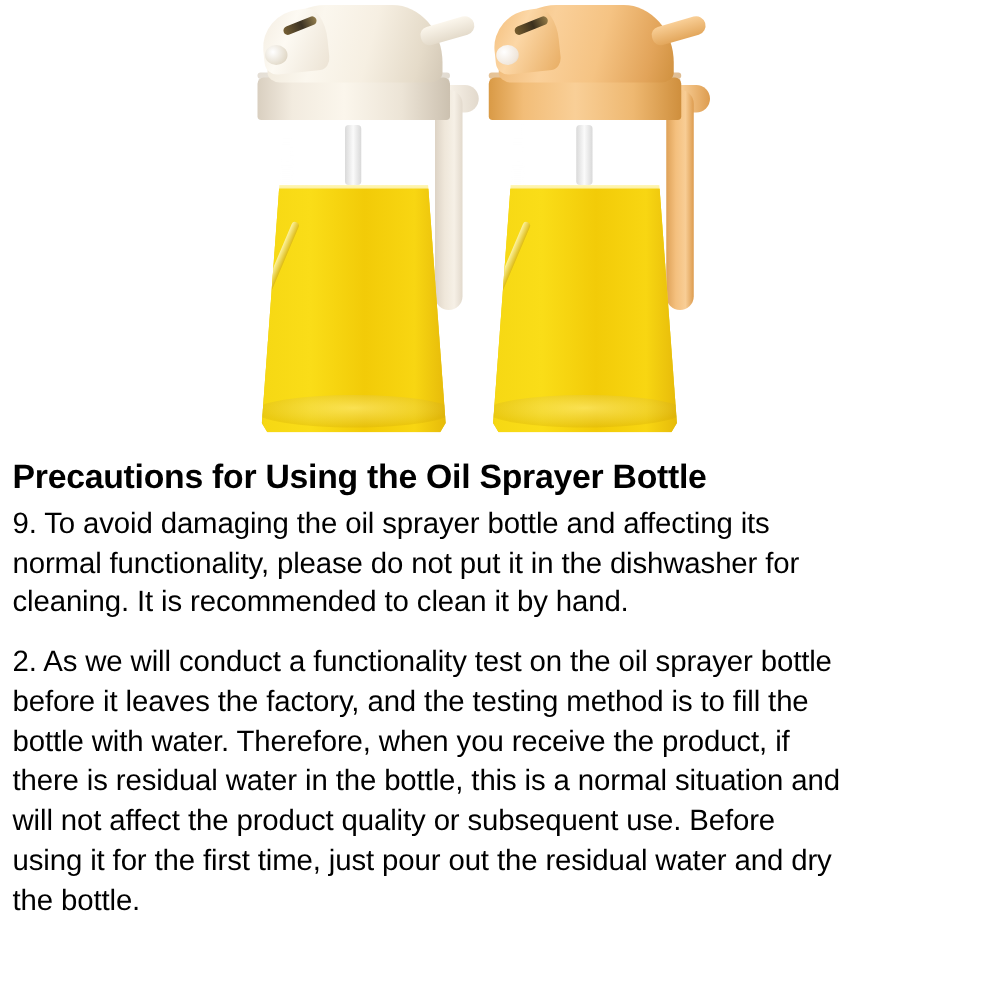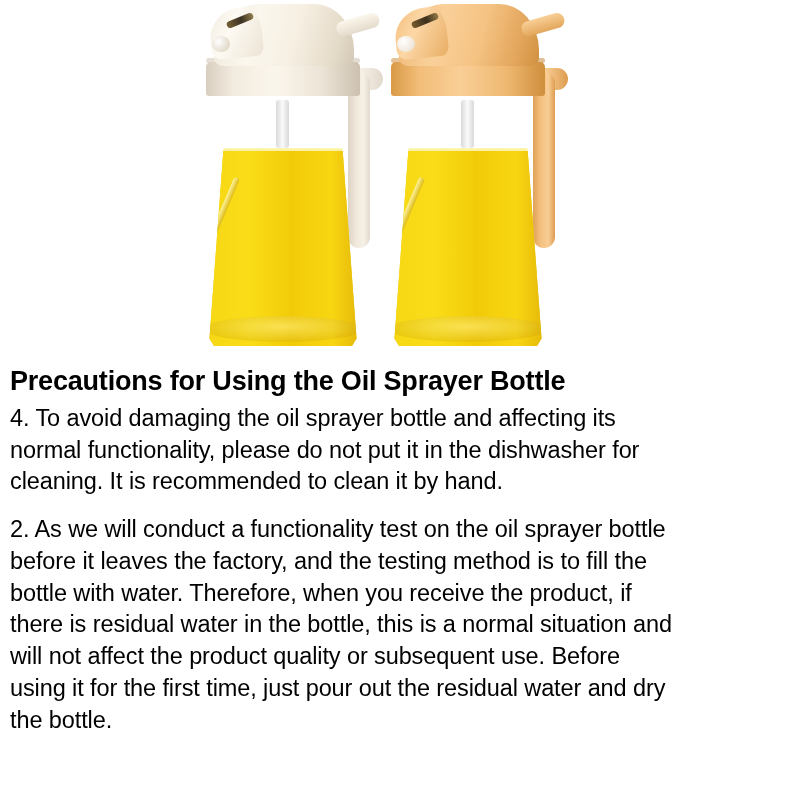--- a/index.html
+++ b/index.html
@@ -334,15 +334,15 @@
     <div class="cap-spout"></div>
     <div class="cap-nose"></div>
     <div class="cap-vent"></div>
     <div class="cap-button"></div>
   </div>
 
 </div>
 
 <div id="text-block">
   <h1 id="headline">Precautions for Using the Oil Sprayer Bottle</h1>
-  <p class="para">4. To avoid damaging the oil sprayer bottle and affecting its normal functionality, please do not put it in the dishwasher for cleaning. It is recommended to clean it by hand.</p>
+  <p class="para">9. To avoid damaging the oil sprayer bottle and affecting its normal functionality, please do not put it in the dishwasher for cleaning. It is recommended to clean it by hand.</p>
   <p class="para">2. As we will conduct a functionality test on the oil sprayer bottle before it leaves the factory, and the testing method is to fill the bottle with water. Therefore, when you receive the product, if there is residual water in the bottle, this is a normal situation and will not affect the product quality or subsequent use. Before using it for the first time, just pour out the residual water and dry the bottle.</p>
 </div>
 
 </body></html>

